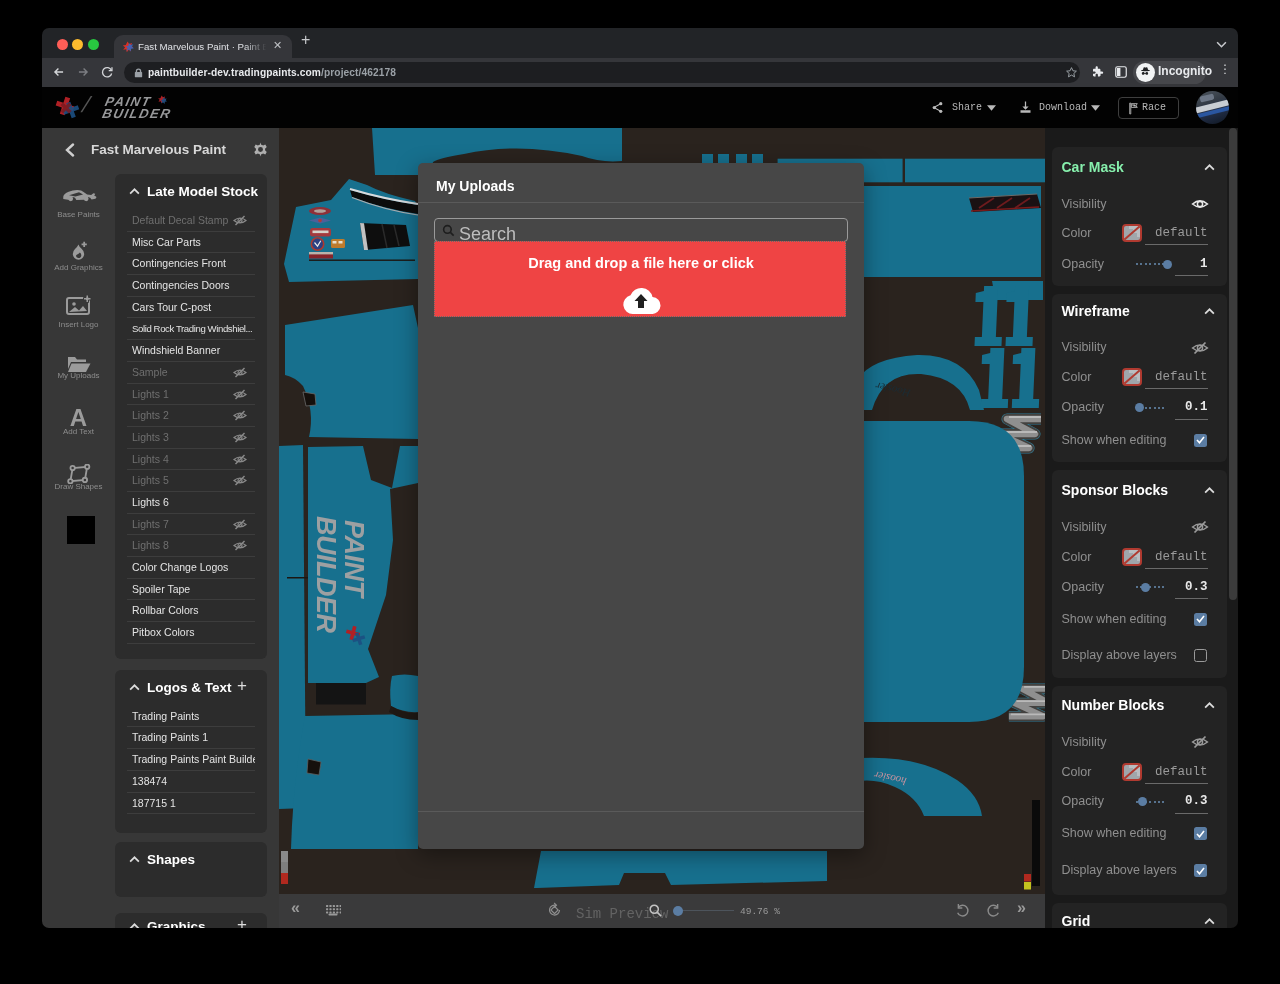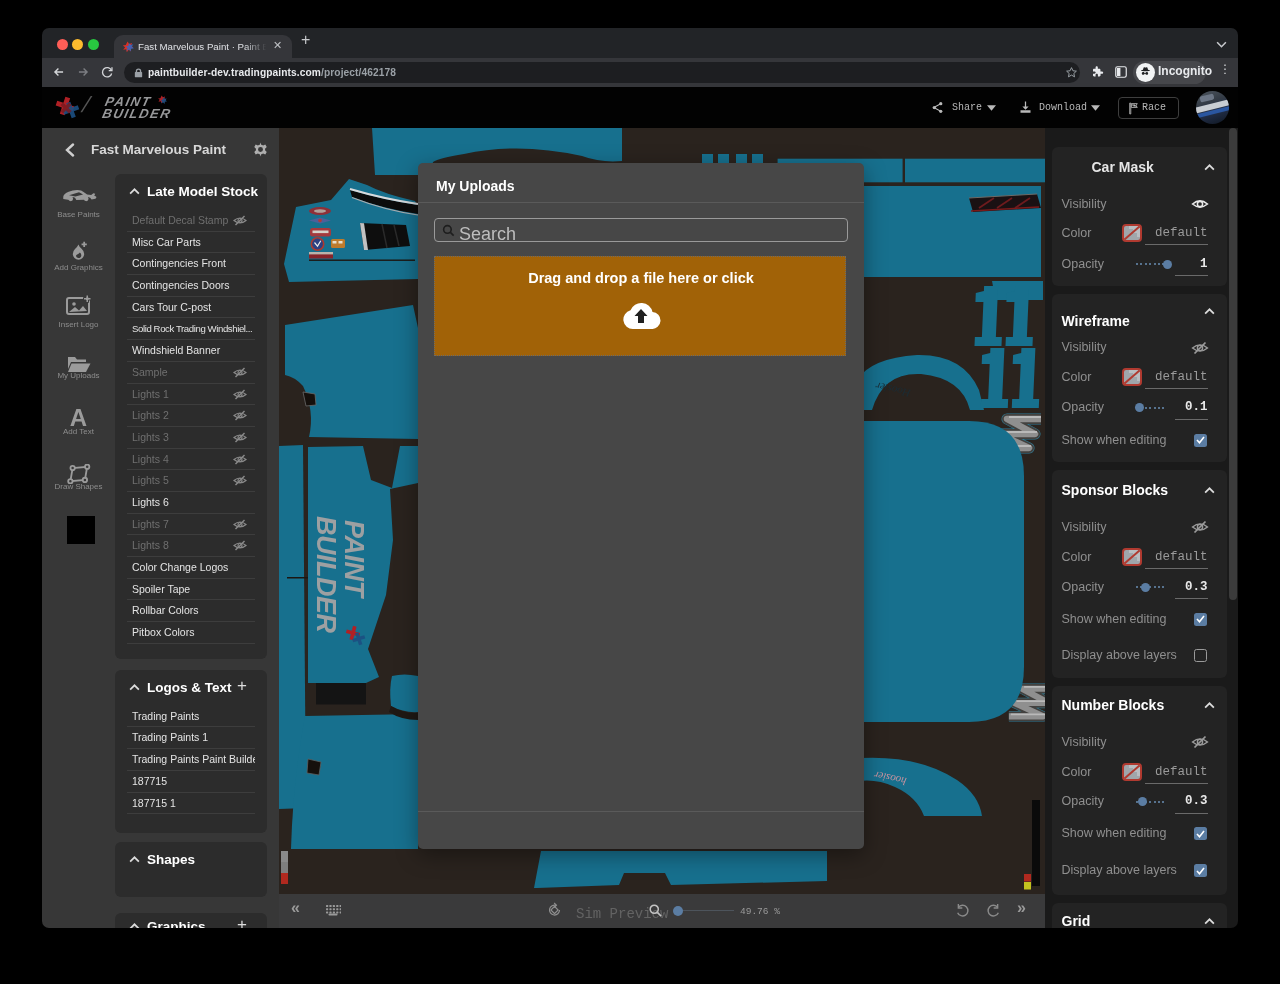--- a/index.html
+++ b/index.html
@@ -259,21 +259,21 @@
         <div style="position:relative; height:36px;">
           <svg class="abs" style="left:14px; top:14px" width="11" height="7" viewBox="0 0 12 8" fill="none" stroke="#dcdcdc" stroke-width="2">
             <path d="M1 6.5 l5-5 5 5"></path>
           </svg>
           <div class="abs" style="left:32px; top:10px; color:#fff; font-weight:bold; font-size:13.5px;">Logos &amp; Text</div>
           <div class="abs" style="left:122px; top:6px; color:#ddd; font-size:17px; font-weight:400;">+</div>
         </div>
         <div class="srow">Trading Paints</div>
         <div class="srow">Trading Paints 1</div>
         <div class="srow">Trading Paints Paint Builder</div>
-        <div class="srow">187715</div>
+        <div class="srow">138474</div>
         <div class="srow">187715 1</div>
       </div>
     <div class="sbox" style="top:714px; height:55px;">
       <svg class="abs" style="left:14px; top:14px" width="11" height="7" viewBox="0 0 12 8" fill="none" stroke="#dcdcdc" stroke-width="2">
           <path d="M1 6.5 l5-5 5 5"></path>
         </svg>
       <div class="abs" style="left:32px; top:10px; color:#fff; font-weight:bold; font-size:13.5px;">Shapes</div>
     </div>
     <div class="sbox" style="top:785px; height:40px;">
       <svg class="abs" style="left:14px; top:10px" width="11" height="7" viewBox="0 0 12 8" fill="none" stroke="#dcdcdc" stroke-width="2">
@@ -411,21 +411,21 @@
         <path d="M5 3 v6 h6" stroke-width="2"></path>
       </svg>
       <svg class="abs" style="left:706px; top:8px" width="16" height="16" viewBox="0 0 24 24" fill="none" stroke="#8a8a8a" stroke-width="2.2">
         <path d="M19 8 a8 8 0 1 0 1 8"></path>
         <path d="M19 3 v6 h-6" stroke-width="2"></path>
       </svg>
       <div class="abs" style="left:738px; top:5px; color:#9a9a9a; font-size:16px; font-weight:bold; letter-spacing:-1px;">»</div>
     </div>
   <div id="rpanel" style="overflow:hidden;">
       <div class="rbox" style="top:19px; height:139px; position:absolute; overflow:hidden;">
-        <div class="abs" style="left:10px; top:12px; color:#e5e5e5; font-weight:bold; font-size:14px;margin-left:30px;">Car Mask</div>
+        <div class="abs" style="left:10px; top:12px; color:#86efac; font-weight:bold; font-size:14px;">Car Mask</div>
         <svg class="abs" style="left:152px; top:17px" width="11" height="7" viewBox="0 0 12 8" fill="none" stroke="#dcdcdc" stroke-width="2">
           <path d="M1 6.5 l5-5 5 5"></path>
         </svg>
         <div class="abs" style="left:10px; top:49.5px; color:#8f8f8f; font-size:12.5px;">Visibility</div>
         <svg class="abs" style="left:139px; top:50px" width="18" height="14" viewBox="0 0 18 14" fill="none" stroke="#e8e8e8" stroke-width="1.5">
           <path d="M1.5 7 Q9 .8 16.5 7 Q9 13.2 1.5 7z"></path>
           <circle cx="9" cy="7" r="2.6"></circle>
         </svg>
         <div class="abs" style="left:10px; top:78.5px; color:#8f8f8f; font-size:12.5px;">Color</div>
         <svg class="abs" style="left:70px; top:77px" width="20" height="18" viewBox="0 0 20 18">
@@ -436,21 +436,21 @@
         </svg>
         <div class="abs mono" style="left:93px; top:78.5px; width:63px; text-align:right; color:#9a9a9a; font-size:12.5px; letter-spacing:0;">default</div>
         <div class="abs" style="left:93px; top:97px; width:63px; height:1px; background:#6a6a6a;"></div>
         <div class="abs" style="left:10px; top:109.5px; color:#8f8f8f; font-size:12.5px;">Opacity</div>
         <div class="abs" style="left:84.5px; top:116px; width:31px; height:2px;background:repeating-linear-gradient(90deg,#57738f 0 2px, transparent 2px 4.4px);"></div>
         <div class="abs" style="left:111.0px; top:112.5px; width:9px; height:9px; border-radius:50%; background:#5b7da3;"></div>
         <div class="abs mono" style="left:103px; top:109.5px; width:53px; text-align:right; color:#e8e8e8; font-weight:bold; font-size:12.5px;">1</div>
         <div class="abs" style="left:123px; top:128px; width:33px; height:1px; background:#6a6a6a;"></div>
       </div>
       <div class="rbox" style="top:166px; height:168px; position:absolute; overflow:hidden;">
-        <div class="abs" style="left:10px; top:8.5px; color:#fff; font-weight:bold; font-size:14px;margin-top:10px;">Wireframe</div>
+        <div class="abs" style="left:10px; top:8.5px; color:#fff; font-weight:bold; font-size:14px;">Wireframe</div>
         <svg class="abs" style="left:152px; top:13.5px" width="11" height="7" viewBox="0 0 12 8" fill="none" stroke="#dcdcdc" stroke-width="2">
           <path d="M1 6.5 l5-5 5 5"></path>
         </svg>
         <div class="abs" style="left:10px; top:46.1px; color:#8f8f8f; font-size:12.5px;">Visibility</div>
         <svg class="abs" style="left:139px; top:46.6px" width="18" height="14" viewBox="0 0 18 14" fill="none" stroke="#9a9a9a" stroke-width="1.4">
           <path d="M1.5 7 Q9 .8 16.5 7 Q9 13.2 1.5 7z"></path>
           <circle cx="9" cy="7" r="2.6"></circle>
           <path d="M3.5 12.5 L14.5 1.5" stroke-width="1.7"></path>
         </svg>
         <div class="abs" style="left:10px; top:75.7px; color:#8f8f8f; font-size:12.5px;">Color</div>
@@ -553,21 +553,21 @@
   <div id="modal">
     <div class="abs" style="left:18px; top:15px; color:#fff; font-weight:bold; font-size:14px;">My Uploads</div>
     <div class="abs" style="left:0; top:39px; width:446px; height:1px; background:#5a5a5a;"></div>
     <div class="abs" style="left:16px; top:55px; width:414px; height:24px; border:1px solid #9a9a9a; border-radius:4px;">
       <svg class="abs" style="left:7px; top:5px" width="13" height="13" viewBox="0 0 24 24" fill="none" stroke="#1e1e1e" stroke-width="3">
           <circle cx="10" cy="10" r="7"></circle>
           <path d="M15.5 15.5 l6 6"></path>
         </svg>
       <div class="abs" style="left:24px; top:4.5px; color:#bdbdbd; font-size:18px;">Search</div>
     </div>
-    <div class="abs" style="left:16px; top:93px; width:412px; height:100px; background:#a16207; border:1px dotted #6a6a6a;">
+    <div class="abs" style="left:16px; top:78px; width:412px; height:76px; background:#ef4444; border:1px dotted #6a6a6a;">
       <div class="abs" style="left:0; top:13px; width:412px; text-align:center; color:#fff; font-weight:bold; font-size:14.5px;">Drag and drop a file here or click</div>
       <svg class="abs" style="left:186px; top:44px" width="40" height="28" viewBox="0 0 40 28" fill="#fff">
         <path d="M12 28 a9.5 9.5 0 0 1 -2.5 -18.7 A11.5 11.5 0 0 1 31.5 11 a8.5 8.5 0 0 1 -1 17z"></path>
         <path d="M20 8 l6.5 7 h-3.5 v7 h-6 v-7 h-3.5z" fill="#202020"></path>
       </svg>
     </div>
     <div class="abs" style="left:0; top:648px; width:446px; height:1px; background:#5a5a5a;"></div>
   </div>
 </div>
 

